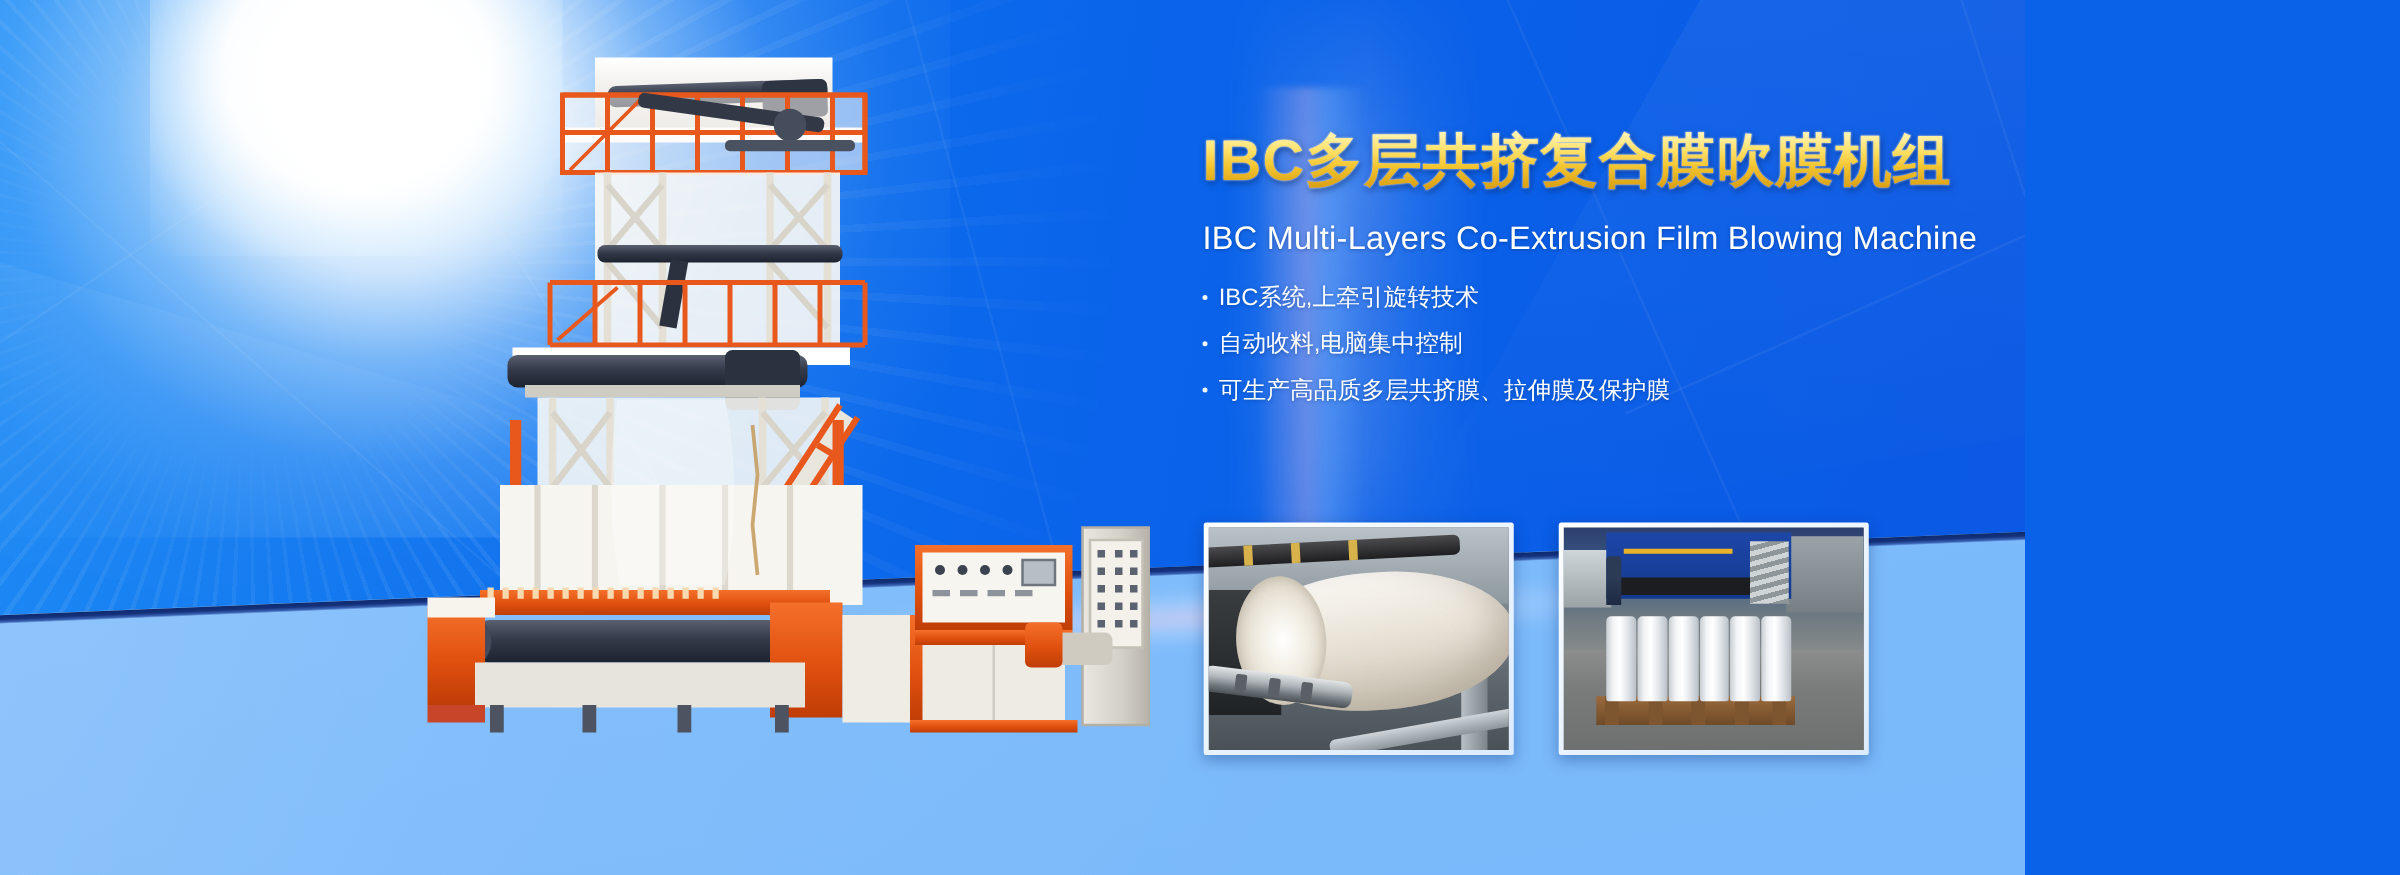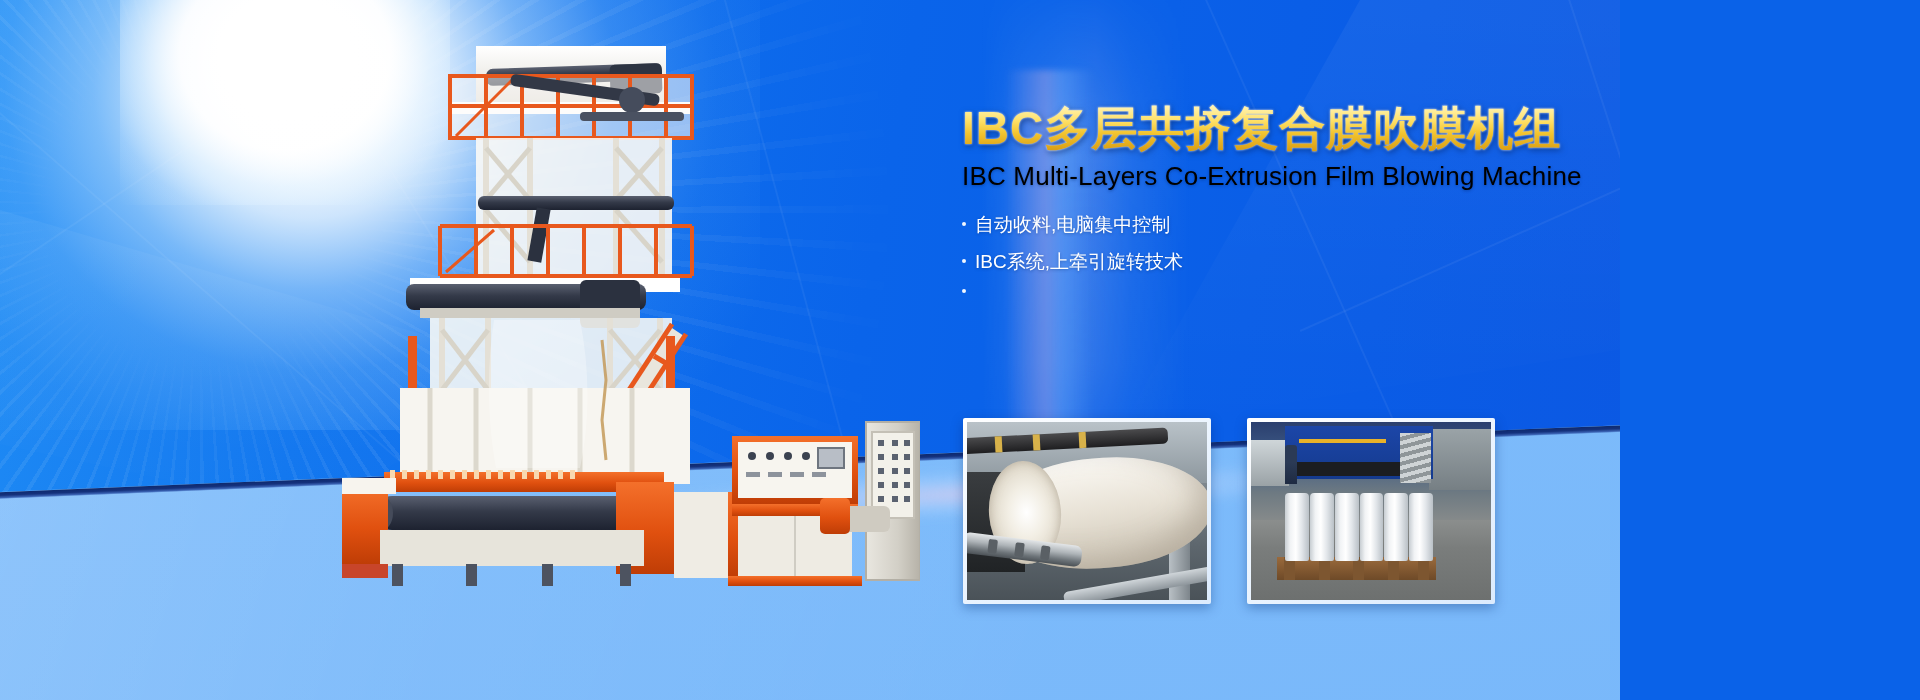--- a/index.html
+++ b/index.html
@@ -122,22 +122,22 @@
   .headline {
     font-size:46px; font-weight:bold; letter-spacing:1px; line-height:1.05;
     color:#ffe47a;
     background:linear-gradient(180deg,#fff6c0 0%,#ffe169 34%,#f2c32e 62%,#d79b12 100%);
     -webkit-background-clip:text; background-clip:text;
     -webkit-text-fill-color:transparent;
     filter:drop-shadow(0 0 1px rgba(255,255,255,0.85)) drop-shadow(1px 2px 3px rgba(0,30,90,0.55));
     white-space:nowrap;
   }
   .subhead {
-    margin-top:9px;
-    font-size:26px; color:#000000; letter-spacing:0.2px; white-space:nowrap;
+    margin-top:23px;
+    font-size:26px; color:#ffffff; letter-spacing:0.2px; white-space:nowrap;
     text-shadow:0 1px 3px rgba(0,40,110,0.45);
   }
   .tagline {
     margin-top:26px;
     font-size:31px; font-weight:bold; color:#ffffff; letter-spacing:2px;
     text-shadow:0 2px 5px rgba(0,40,110,0.5);
   }
   .tagline .gap { display:inline-block; width:22px; }
 
   .bullets { margin-top:23px; }
@@ -468,28 +468,29 @@
       </g>
     </svg>
   </div>
 
   <div class="text-block">
     <div class="headline">IBC多层共挤复合膜吹膜机组</div>
     <div class="subhead">IBC Multi-Layers Co-Extrusion Film Blowing Machine</div>
     <div class="bullets">
       <div class="bullet">
         <span class="dot"></span>
+        <span>IBC系统,上牵引旋转技术</span>
+      </div>
+      <div class="bullet">
+        <span class="dot"></span>
         <span>自动收料,电脑集中控制</span>
       </div>
       <div class="bullet">
         <span class="dot"></span>
-        <span>IBC系统,上牵引旋转技术</span>
-      </div>
-      <div class="bullet">
-        <span class="dot"></span>
+        <span>可生产高品质多层共挤膜、拉伸膜及保护膜</span>
       </div>
     </div>
   </div>
 
   <div class="photos">
 
     <div class="photo">
       <div class="inner">
         <div class="roll-bg"></div>
         <div class="roll-mach-top"></div>

